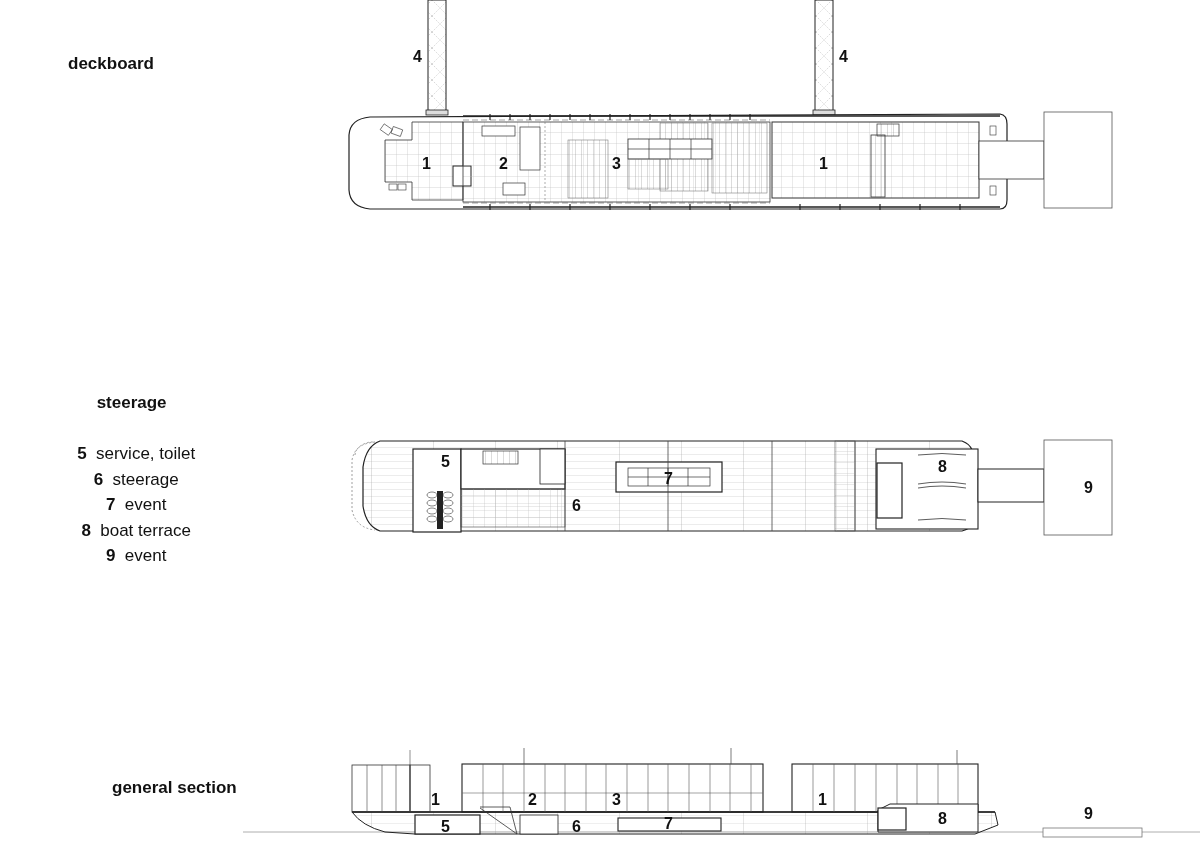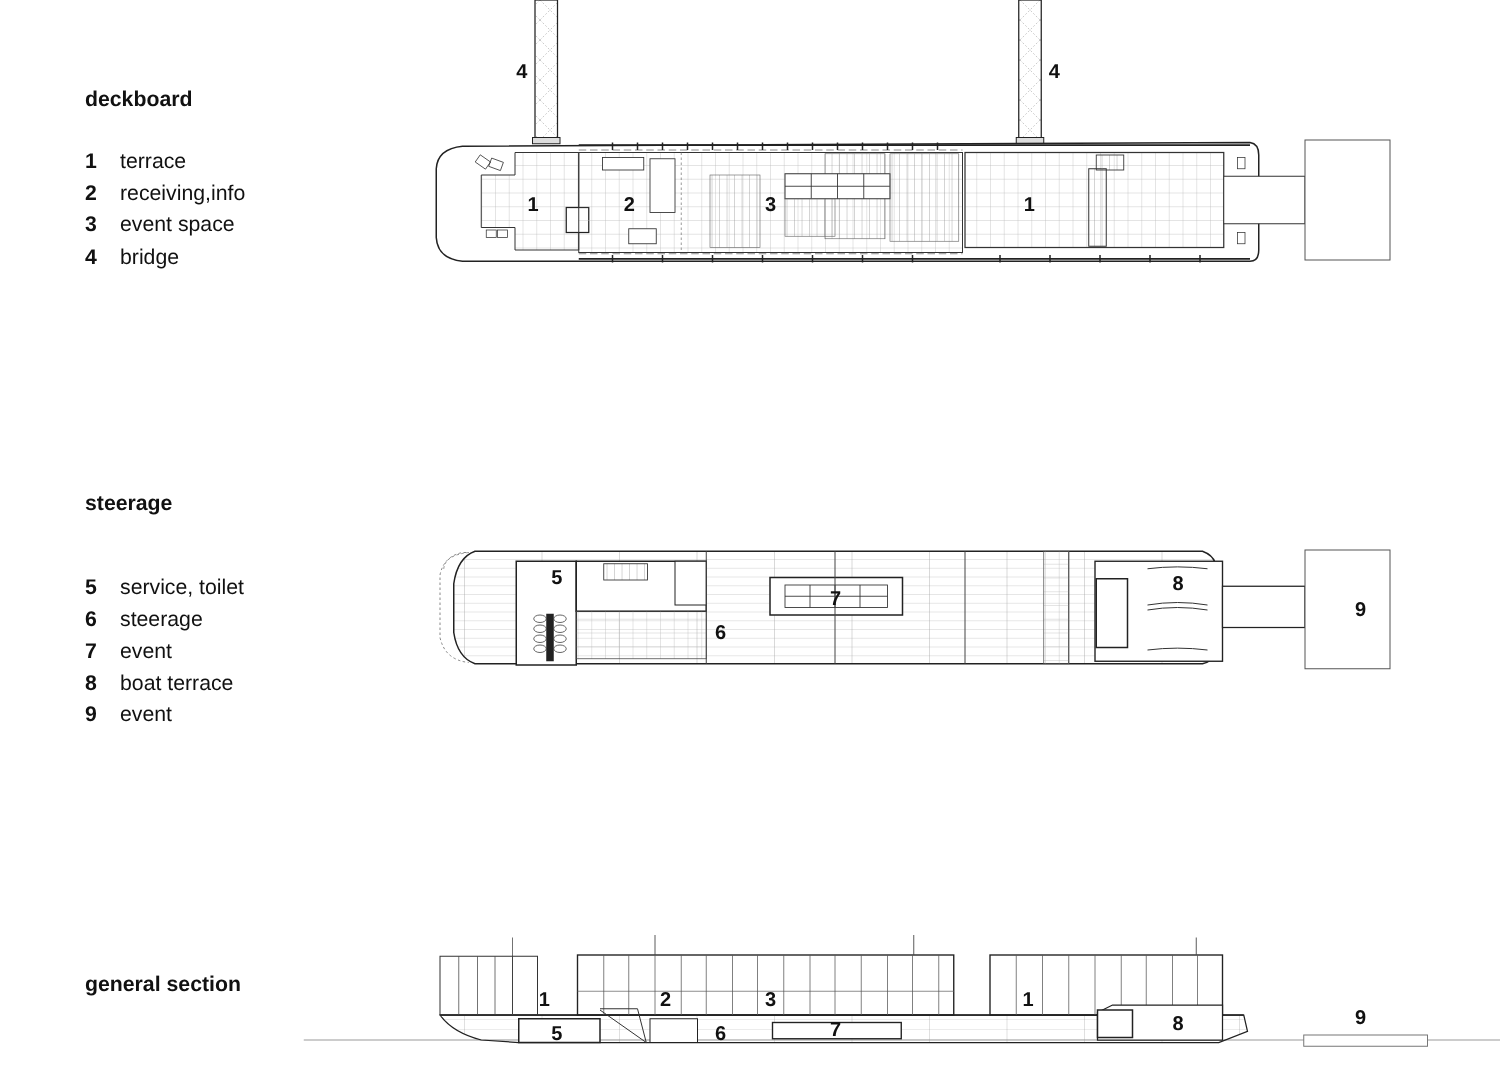--- a/index.html
+++ b/index.html
@@ -9,42 +9,36 @@
   .legend h2 { margin: 0; font-size: 17px; font-weight: bold; }
   .legend ul { list-style: none; margin: 0; padding: 0; }
   .legend li { font-size: 17px; height: 25.5px; line-height: 25.5px; white-space: nowrap; }
   .legend li .num { display: inline-block; width: 28px; font-weight: bold; }
   .drawing { position: absolute; left: 0; top: 0; }
   .lbl { font-family: "Liberation Sans", sans-serif; font-weight: bold; font-size: 16px; fill: #111; }
 </style>
 </head>
 <body>
 
-<div class="legend" style="top:70px;">
+<div class="legend" style="top:54px;">
   <h2>deckboard</h2>
-  <ul style="margin-top:26px;">
-    <li><span class="num">1</span><span>terrace</span></li>
-    <li><span class="num">2</span><span>receiving,info</span></li>
-    <li><span class="num">3</span><span>event space</span></li>
-    <li><span class="num">4</span><span>bridge</span></li>
-  </ul>
 </div>
 
-<div class="legend" style="top:393px;">
+<div class="legend" style="top:393px;text-align:center;">
   <h2>steerage</h2>
-  <ul style="margin-top:44px;">
+  <ul style="margin-top:28px;">
     <li><span class="num">5</span><span>service, toilet</span></li>
     <li><span class="num">6</span><span>steerage</span></li>
     <li><span class="num">7</span><span>event</span></li>
     <li><span class="num">8</span><span>boat terrace</span></li>
     <li><span class="num">9</span><span>event</span></li>
   </ul>
 </div>
 
-<div class="legend" style="top:778px;">
+<div class="legend" style="top:778px;margin-left:44px;">
   <h2>general section</h2>
 </div>
 
 <svg class="drawing" width="1200" height="864" viewBox="0 0 1200 864">
   <defs>
     <pattern id="tileGrid" width="11" height="11" patternUnits="userSpaceOnUse">
       <path d="M11 0 L0 0 0 11" fill="none" stroke="#b8b8b8" stroke-width="0.6"></path>
     </pattern>
     <pattern id="fineGrid" width="6" height="100" patternUnits="userSpaceOnUse">
       <path d="M6 0 L6 100" fill="none" stroke="#8a8a8a" stroke-width="0.6"></path>

